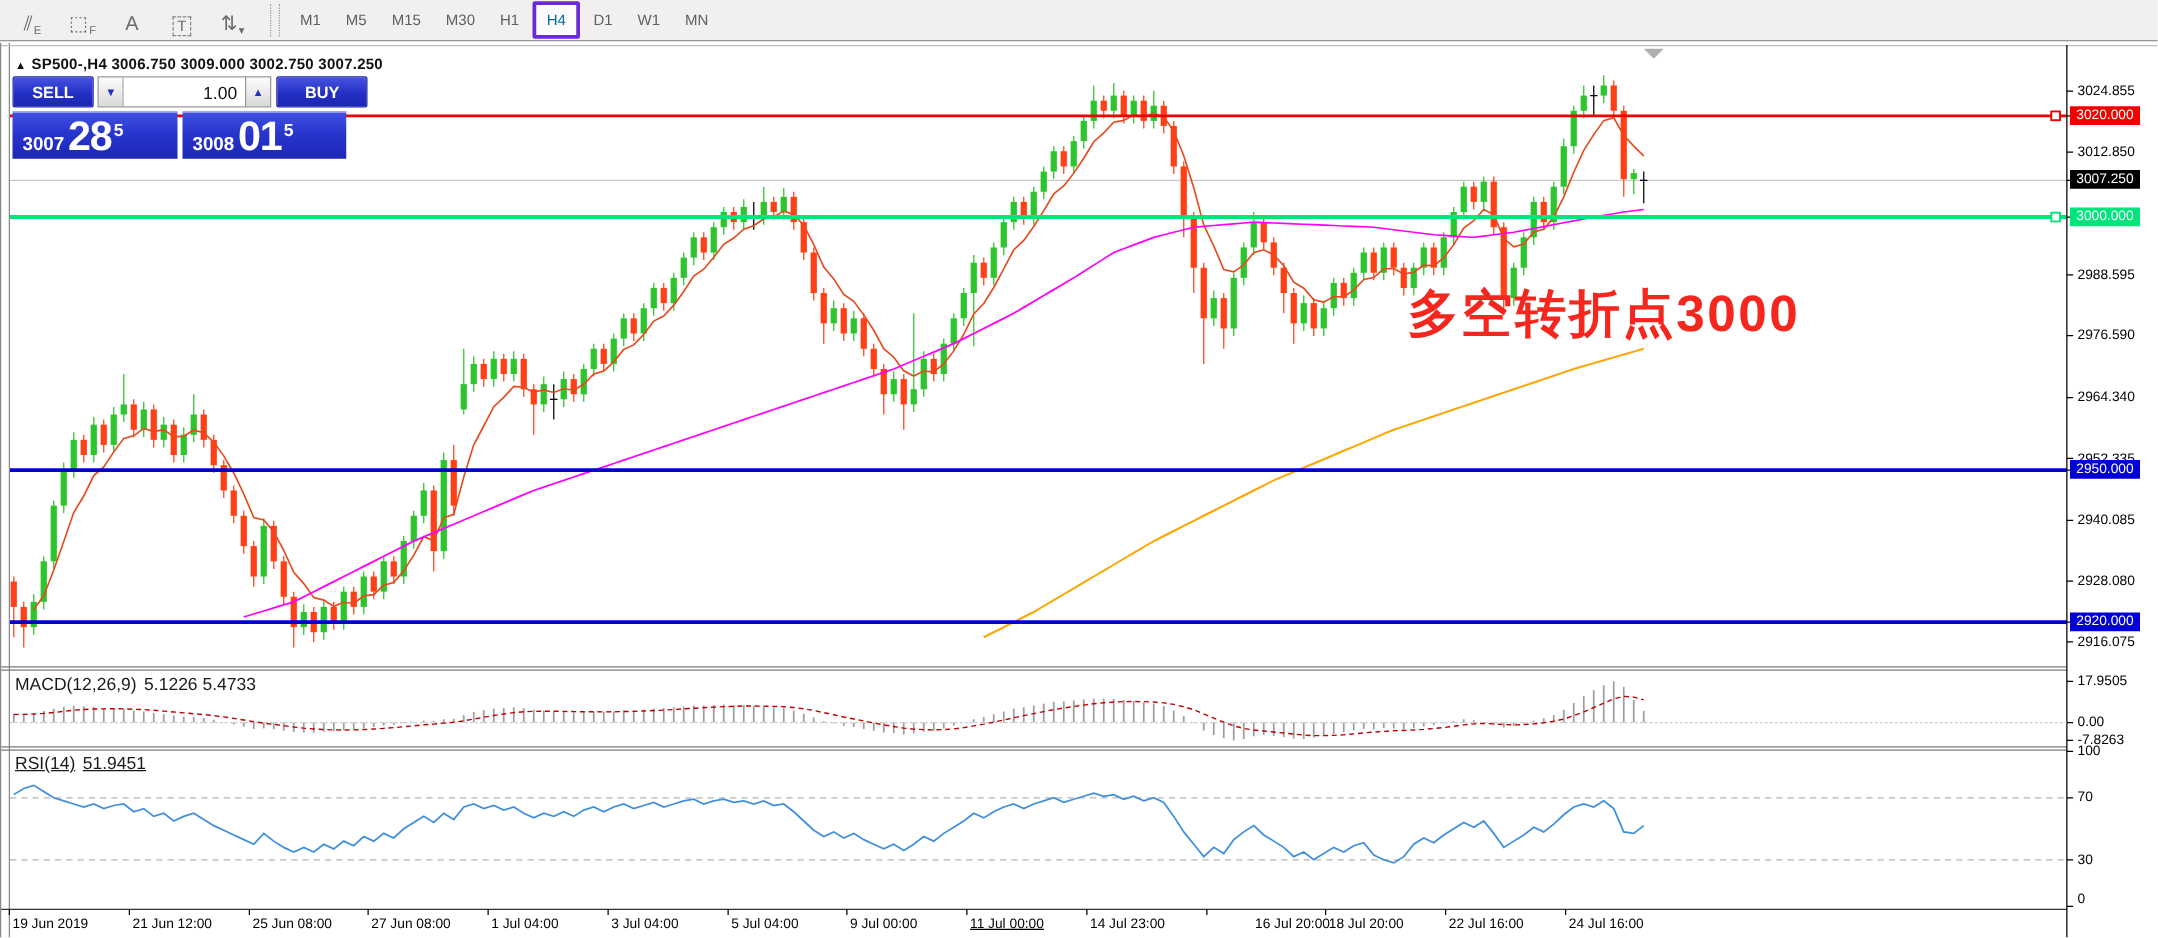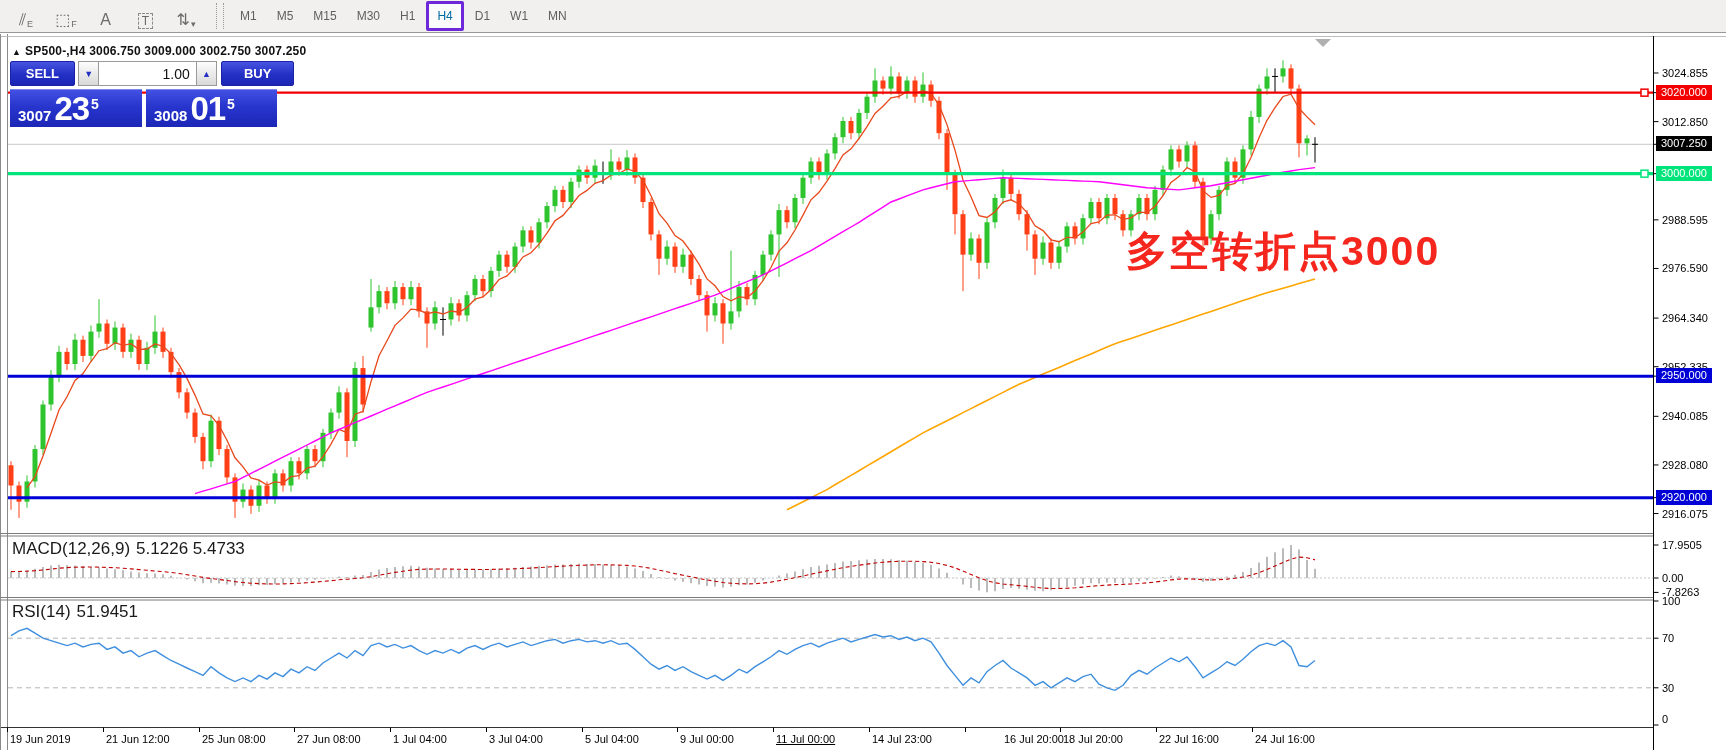--- a/index.html
+++ b/index.html
@@ -27,21 +27,21 @@
   .tw-buy{width:72px;margin-left:4px;}
   .tw-spin{width:20px;background:linear-gradient(#fdfdfd,#d9d9d9);border:1px solid #9a9a9a;color:#2330c4;font-size:9px;display:flex;align-items:center;justify-content:center;}
   .tw-vol{width:92px;background:#fff;border:1px solid #9a9a9a;border-left:none;border-right:none;font-size:14px;color:#111;display:flex;align-items:center;justify-content:flex-end;padding-right:6px;}
   .tw-row2{display:flex;margin-top:3px;}
   .tw-price{width:132px;height:38px;background:linear-gradient(#4150e2,#2835cd 45%,#1c27b6);border-top:1px solid #7d88f2;box-sizing:border-box;color:#fff;display:flex;align-items:flex-end;padding:0 4px 3px 8px;}
   .tw-price+.tw-price{margin-left:4px;width:131px;}
   .tw-small{font-size:15px;font-weight:700;line-height:17px;margin-right:3px;}
   .tw-big{font-size:33px;font-weight:700;line-height:30px;letter-spacing:-1px;}
   .tw-sup{font-size:14px;font-weight:700;line-height:12px;margin:0 0 14px 2px;}
   .annotation{position:absolute;left:1126px;top:190px;font-size:41px;font-weight:700;letter-spacing:2px;white-space:nowrap;}
-  .ind-label{position:absolute;left:12px;font-size:17px;color:#1a1a1a;}
+  .ind-label{position:absolute;left:12px;font-size:14px;color:#1a1a1a;}
   .ind-label .v{margin-left:6px;}
   
   .axis-label{position:absolute;left:1662px;font-size:11px;color:#000;white-space:nowrap;line-height:14px;}
   .axis-badge{position:absolute;left:1656px;font-size:11px;line-height:15px;padding:0 5px;color:#fff;white-space:nowrap;}
   .b-red{background:#f20000;}
   .b-black{background:#000;}
   .b-green{background:#00e57b;}
   .b-blue{background:#0000d6;}
   .time-label{position:absolute;font-size:11px;color:#000;top:699px;white-space:nowrap;}
 </style>
@@ -652,37 +652,37 @@
       <div class="tw-row1">
         <div class="tw-btn tw-sell">SELL</div>
         <div class="tw-spin" style="margin-left:3px;">▼</div>
         <div class="tw-vol">1.00</div>
         <div class="tw-spin">▲</div>
         <div class="tw-btn tw-buy">BUY</div>
       </div>
       <div class="tw-row2">
         <div class="tw-price">
           <span class="tw-small">3007</span>
-          <span class="tw-big">23</span>
+          <span class="tw-big">28</span>
           <span class="tw-sup">5</span>
         </div>
         <div class="tw-price">
           <span class="tw-small">3008</span>
           <span class="tw-big">01</span>
           <span class="tw-sup">5</span>
         </div>
       </div>
     </div>
 
     <div class="annotation" id="annotation" style="color: rgb(245, 38, 29);">多空转折点3000</div>
 
     <div class="ind-label" style="top:505px;">
       <span>MACD(12,26,9)</span><span class="v">5.1226 5.4733</span>
     </div>
-    <div class="ind-label" style="top:568px;">
+    <div class="ind-label" style="top:568px;text-decoration:underline;">
       <span>RSI(14)</span><span class="v">51.9451</span>
     </div>
 
     <div id="price-labels">
         <div class="axis-label" style="top: 31.9997px;">3024.855</div>
         <div class="axis-badge b-red" style="top: 50.6625px;">3020.000</div>
         <div class="axis-label" style="top: 80.62px;">3012.850</div>
         <div class="axis-badge b-black" style="top: 102.3px;">3007.250</div>
         <div class="axis-badge b-green" style="top: 131.662px; color: rgb(255, 255, 255);">3000.000</div>
         <div class="axis-label" style="top: 178.853px;">2988.595</div>

